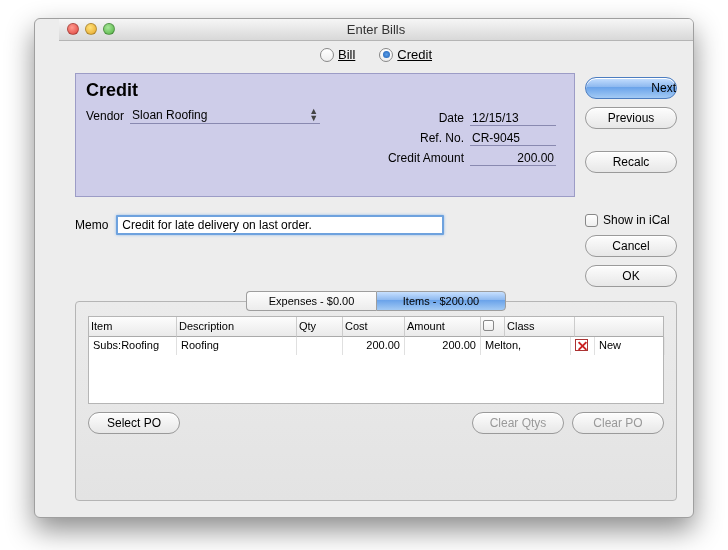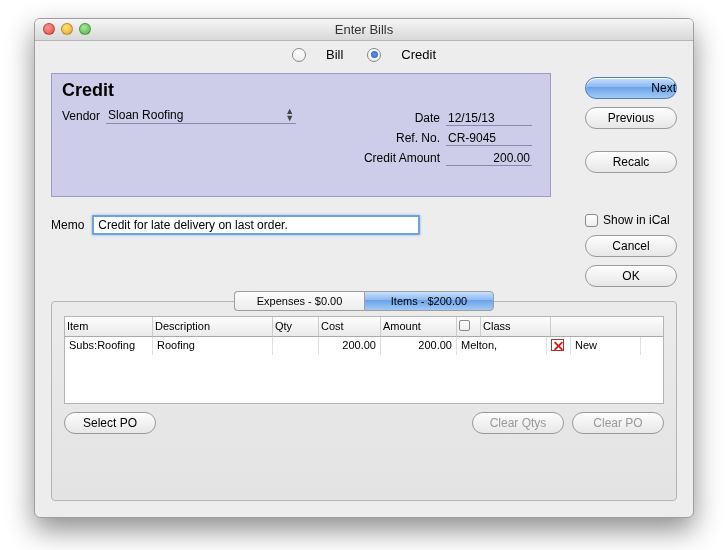--- a/index.html
+++ b/index.html
@@ -14,20 +14,21 @@
   }
   .window {
     position: absolute;
     left: 34px; top: 18px;
     width: 660px; height: 500px;
     border: 1px solid #9f9f9f;
     border-radius: 6px;
     box-shadow: 0 12px 28px rgba(0,0,0,0.45);
     background: #ededed;
     overflow: hidden;
+    padding-left: 24px;
   }
   .titlebar {
     height: 22px;
     background: linear-gradient(#f6f6f6, #d8d8d8);
     border-bottom: 1px solid #b5b5b5;
     position: relative;
     text-align: center;
     line-height: 22px;
     font-size: 13px;
     color: #333;
@@ -38,21 +39,21 @@
   .tl.yel { background: radial-gradient(circle at 40% 35%, #ffe27a, #e6a528); }
   .tl.grn { background: radial-gradient(circle at 40% 35%, #a8e79a, #4fb13f); }
   .content { position: relative; padding: 10px 16px; height: calc(100% - 22px); }
 
   .billcredit {
     position: absolute; left: 50%; transform: translateX(-50%);
     top: 6px;
     display: flex; gap: 24px;
     font-size: 13px;
   }
-  .radio-wrap { display: flex; align-items: center; gap: 20px; }
+  .radio-wrap { display: flex; align-items: center; gap: 4px; text-decoration: underline; }
   .radio-outer {
     width: 14px; height: 14px; border-radius: 50%;
     border: 1px solid #888; background: linear-gradient(#fff,#eee);
     display: flex; align-items: center; justify-content: center;
   }
   .radio-inner {
     width: 7px; height: 7px; border-radius: 50%;
     background: radial-gradient(#5a9ee8, #1d5db3);
   }
 

